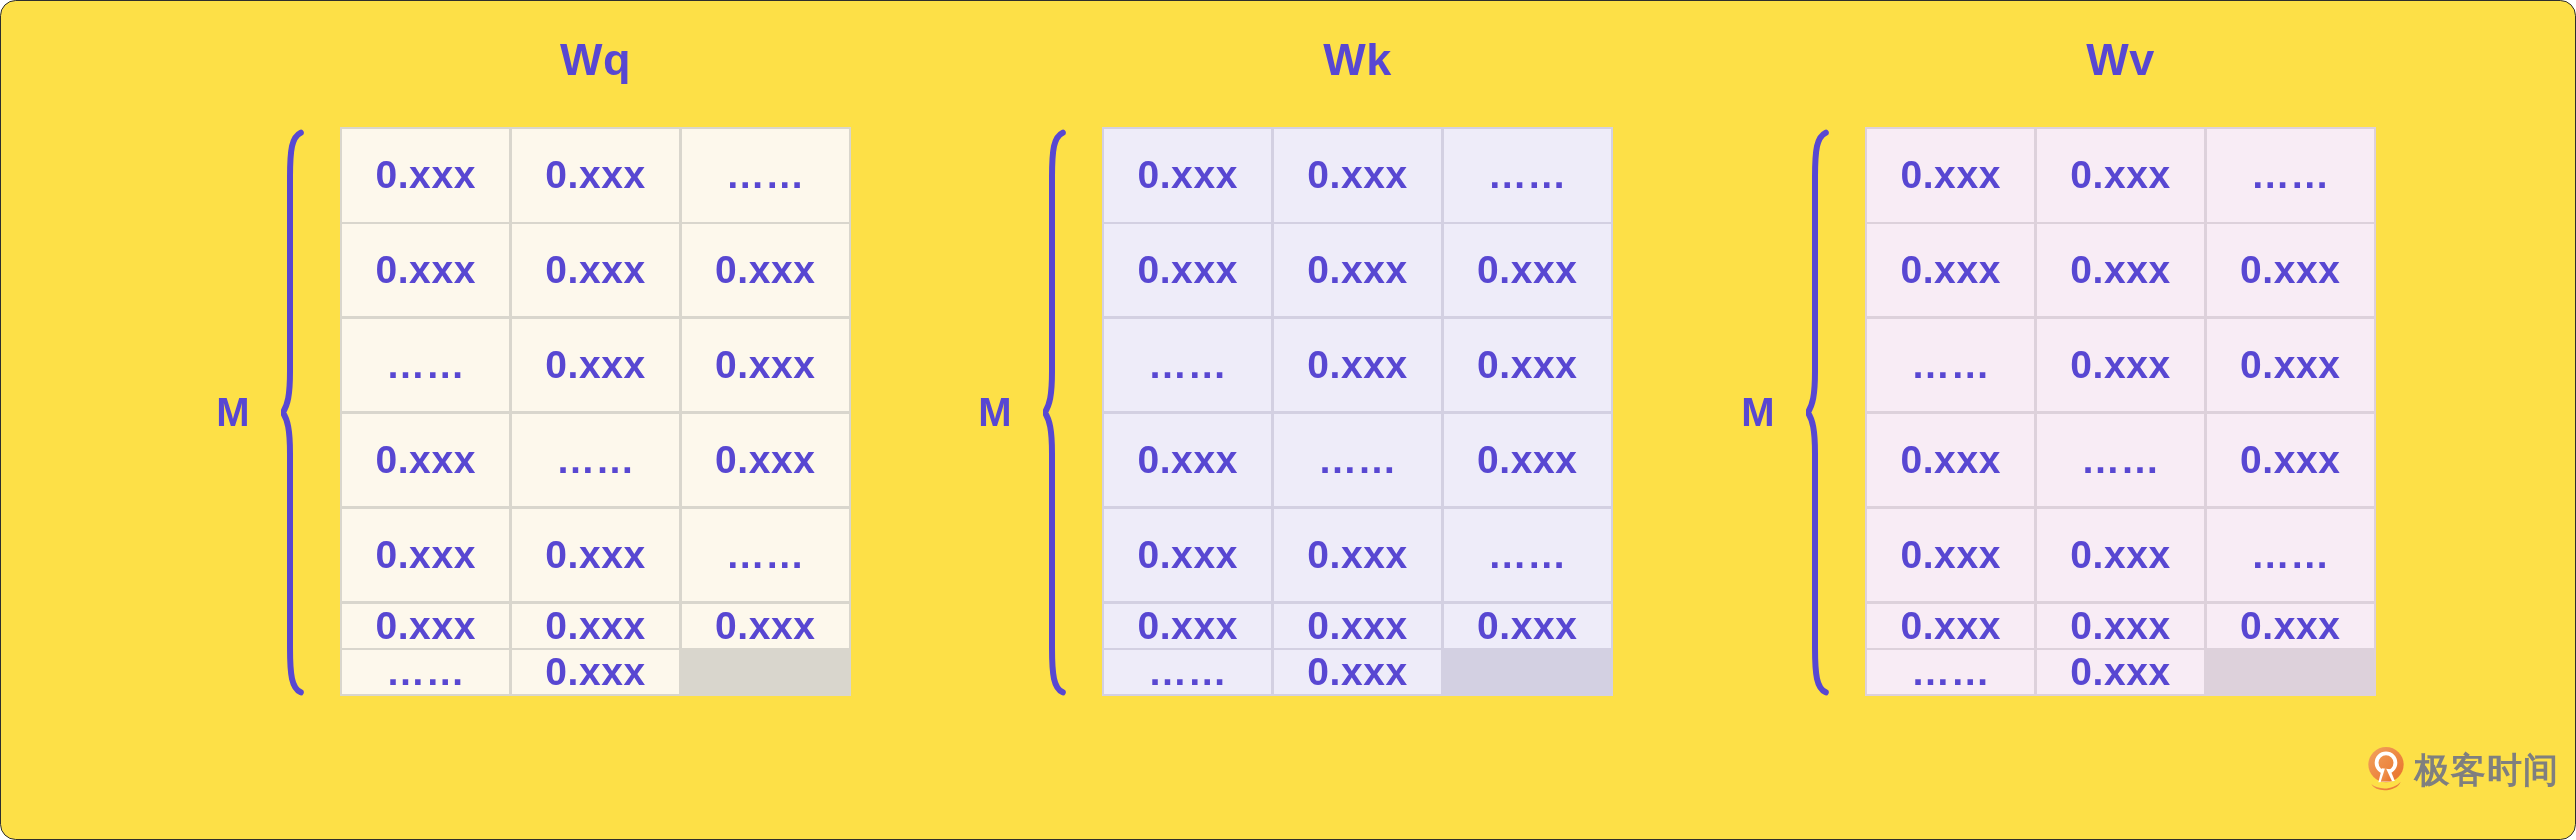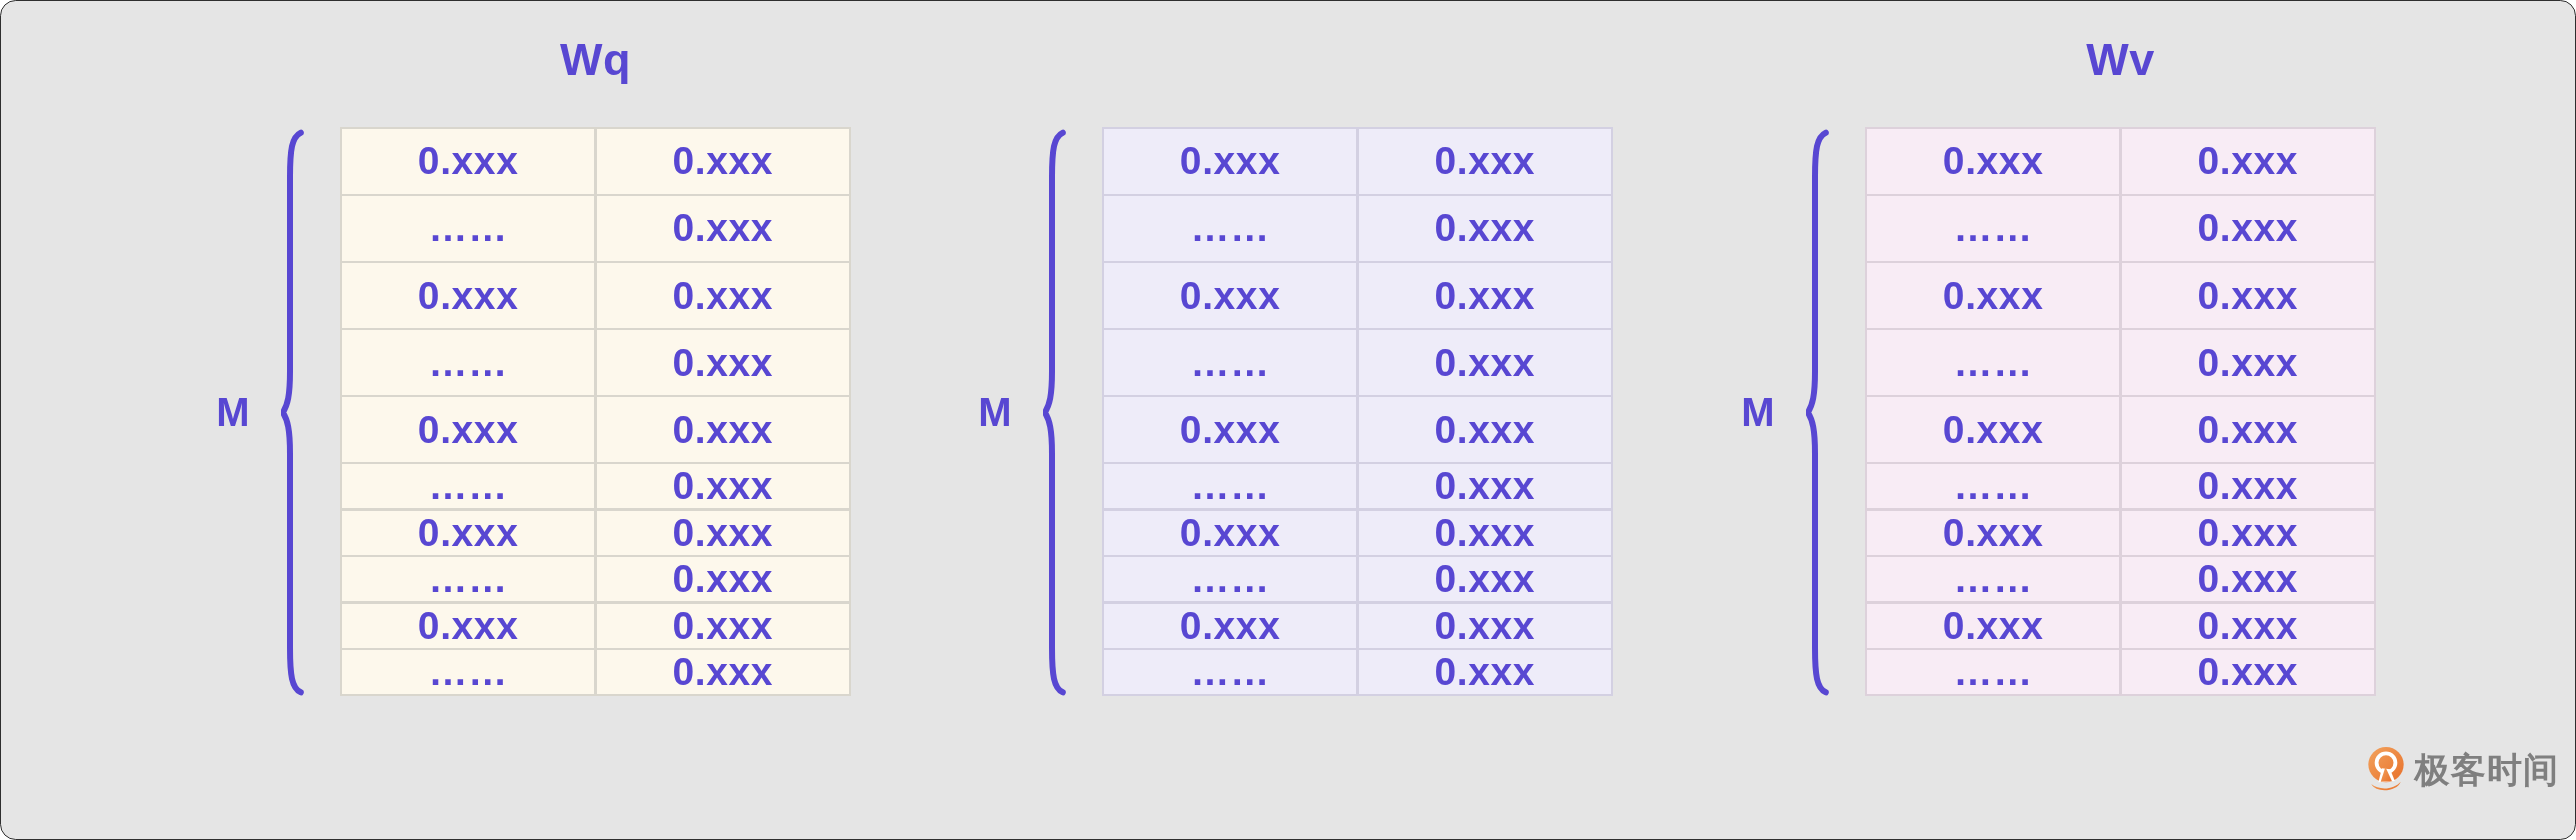--- a/index.html
+++ b/index.html
@@ -2,21 +2,21 @@
 <html style="--accent: #5847d2; --canvas_border: #2e2e2e; --watermark_text: #7f7f7f; --logo_orange_light: #f29c57; --logo_orange_dark: #e8702a;font-size:9.7px"><head>
 <meta charset="utf-8">
 <style>
   html,body{margin:0;padding:0;background:#ffffff;}
   *{box-sizing:border-box;}
   body{font-family:"Liberation Sans","DejaVu Sans",sans-serif;}
 
   .canvas{
     position:relative;
     width:2576px;height:840px;
-    background:#e5e5e5;
+    background:#fde047;
     border:1.8px solid #2e2e2e;
     border-radius:15.7px;
     overflow:hidden;
   }
 
   
   .matrix-block{position:absolute;top:24px;width:645px;height:671px;}
   .mb-0{left:206px;}
   .mb-1{left:968px;}
   .mb-2{left:1731px;}
@@ -36,21 +36,21 @@
   }
 
   .brace{
     position:absolute;left:74px;top:104px;width:24px;height:567px;
     color:var(--accent);
   }
 
   .grid{
     position:absolute;left:133px;top:102px;width:511px;height:569px;
     display:grid;
-    grid-template-columns:repeat(2,1fr);
+    grid-template-columns:repeat(3,1fr);
     grid-template-rows:repeat(5,1fr);
     gap:2.4px;
     border:2.4px solid;
   }
   .cell{
     display:flex;align-items:center;justify-content:center;
     font-size:39px;font-weight:bold;color:var(--accent);
     letter-spacing:0.6px;
   }
 
@@ -94,20 +94,21 @@
         <div class="cell" style="background: rgb(253, 248, 236);">……</div>
         <div class="cell" style="background: rgb(253, 248, 236);">0.xxx</div>
         <div class="cell" style="background: rgb(253, 248, 236);">0.xxx</div>
         <div class="cell" style="background: rgb(253, 248, 236);">0.xxx</div>
         <div class="cell" style="background: rgb(253, 248, 236);">……</div>
         <div class="cell" style="background: rgb(253, 248, 236);">0.xxx</div>
       </div>
   </section>
 
   <section class="matrix-block mb-1">
+    <h2 class="matrix-title">Wk</h2>
     <div class="row-label">M</div>
     <svg class="brace" viewBox="0 0 40 936" preserveAspectRatio="none">
       <path d="M 33 6 C 18 13, 15 34, 15 80 L 15 400 C 15 440, 11 456, 3 468 C 11 480, 15 496, 15 536 L 15 856 C 15 902, 18 923, 33 930" fill="none" stroke="currentColor" stroke-width="10" stroke-linecap="round" stroke-linejoin="round"></path>
     </svg>
     <div class="grid" style="background: rgb(211, 208, 226); border-color: rgb(211, 208, 226);">
         <div class="cell" style="background: rgb(238, 236, 249);">0.xxx</div>
         <div class="cell" style="background: rgb(238, 236, 249);">0.xxx</div>
         <div class="cell" style="background: rgb(238, 236, 249);">……</div>
         <div class="cell" style="background: rgb(238, 236, 249);">0.xxx</div>
         <div class="cell" style="background: rgb(238, 236, 249);">0.xxx</div>

